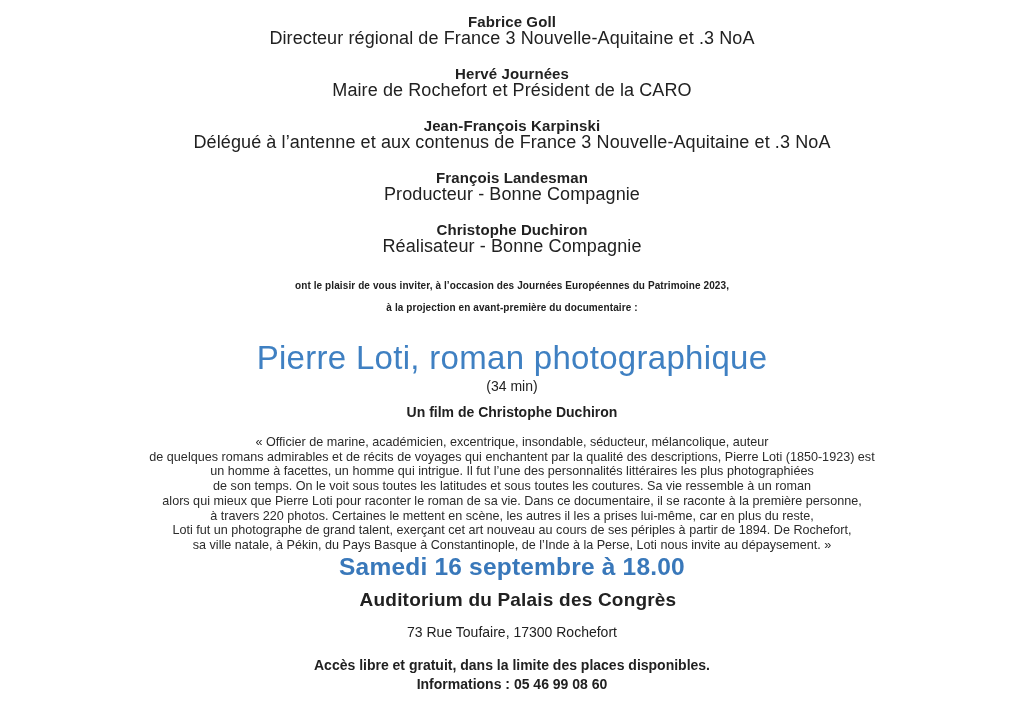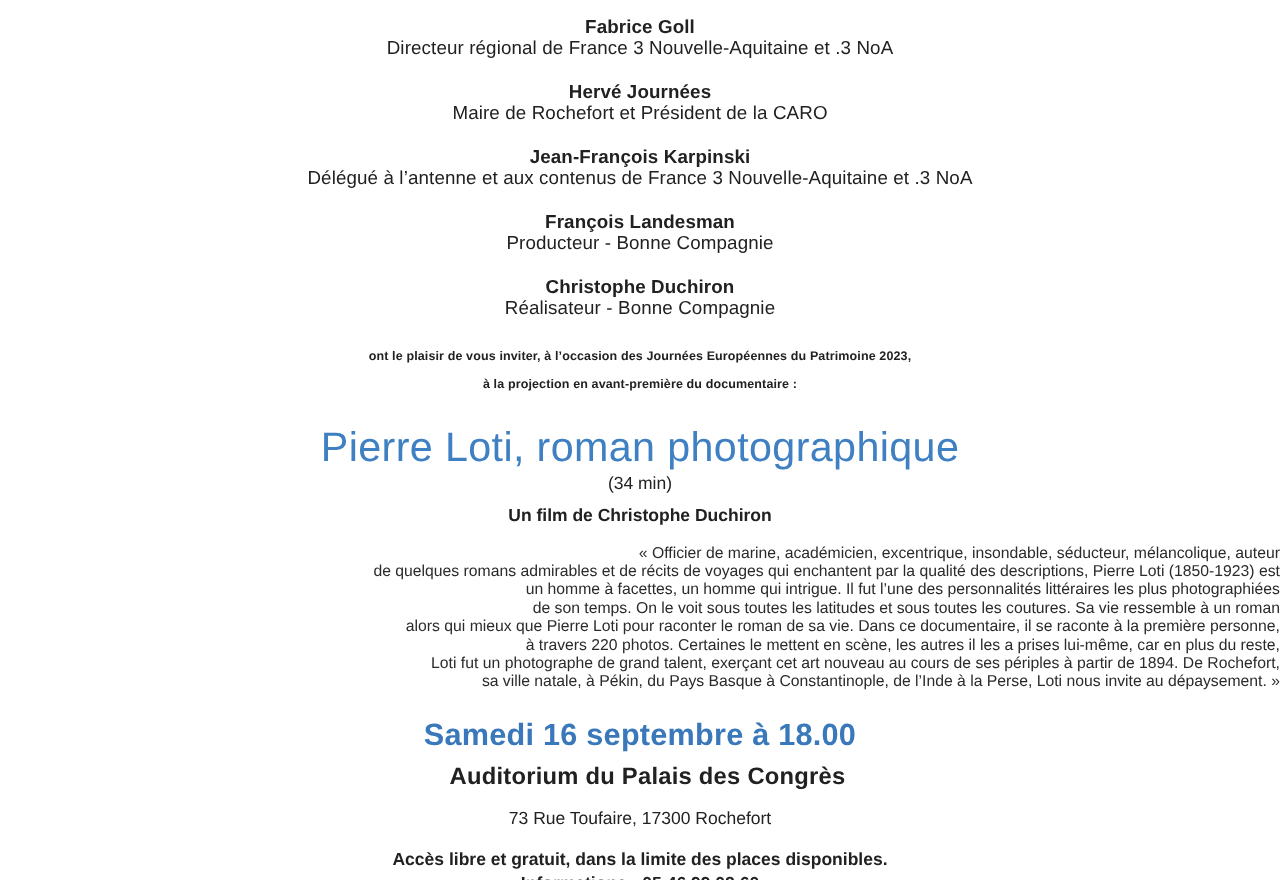--- a/index.html
+++ b/index.html
@@ -10,37 +10,36 @@
     background: #ffffff;
     font-family: "Liberation Sans", sans-serif;
     color: var(--text, #212121);
     text-align: center;
     box-sizing: border-box;
     padding-top: 13px;
     overflow: hidden;
   }
   .credit { margin-bottom: 18px; }
   .credit-name { font-weight: bold; font-size: 15px; line-height: 17px; letter-spacing: 0.1px; }
-  .credit-role { font-size: 15px; line-height: 17px; letter-spacing: 0.1px; }
+  .credit-role { font-size: 18px; line-height: 17px; letter-spacing: 0.1px; }
   .invitation { margin-top: 20px; font-weight: bold; font-size: 10px; line-height: 22px; letter-spacing: 0.1px; }
   .invitation p { margin: 0; }
   .film-title {
     margin: 20px 0 0 0;
     font-size: 33px;
     line-height: 37px;
     font-weight: normal;
     letter-spacing: 0.3px;
     color: var(--title-blue, #3f80c2);
   }
   .film-duration { font-size: 14px; line-height: 16px; margin-top: 2px; }
   .film-byline { font-size: 14px; line-height: 16px; font-weight: bold; margin-top: 10px; }
   .synopsis { margin-top: 15px; font-size: 12.6px; line-height: 14.7px; color: #2b2b2b; }
-  .synopsis div { white-space: nowrap; text-align: right; }
+  .synopsis div { white-space: nowrap; }
   .event-date {
-    margin-top: 22px;
     font-size: 24.5px;
     line-height: 28px;
     font-weight: bold;
     letter-spacing: 0.2px;
     color: var(--date-blue, #3978ba);
   }
   .event-venue { margin-top: 8px; font-size: 19px; line-height: 22px; font-weight: bold; letter-spacing: 0.2px; padding-left: 12px; }
   .event-address { margin-top: 13px; font-size: 14px; line-height: 16px; }
   .event-access { margin-top: 17px; font-size: 14px; line-height: 16px; font-weight: bold; }
   .event-info { margin-top: 3px; font-size: 14px; line-height: 16px; font-weight: bold; }

